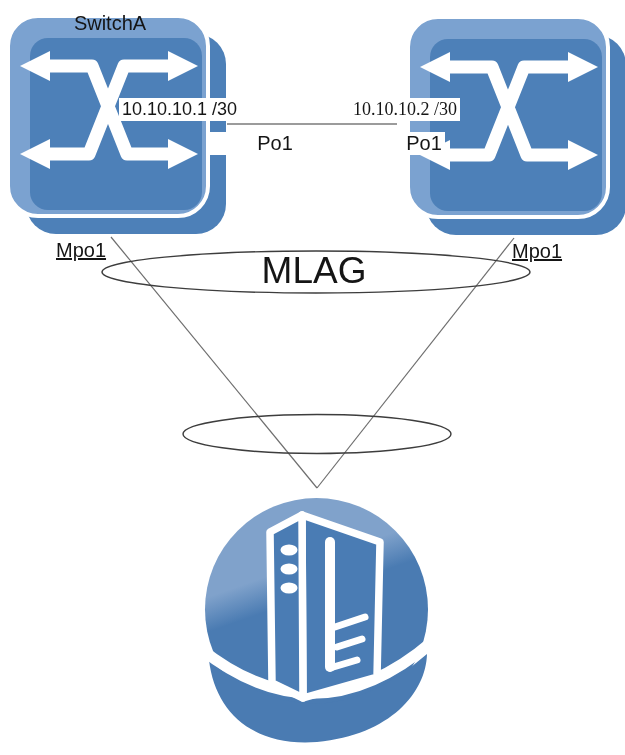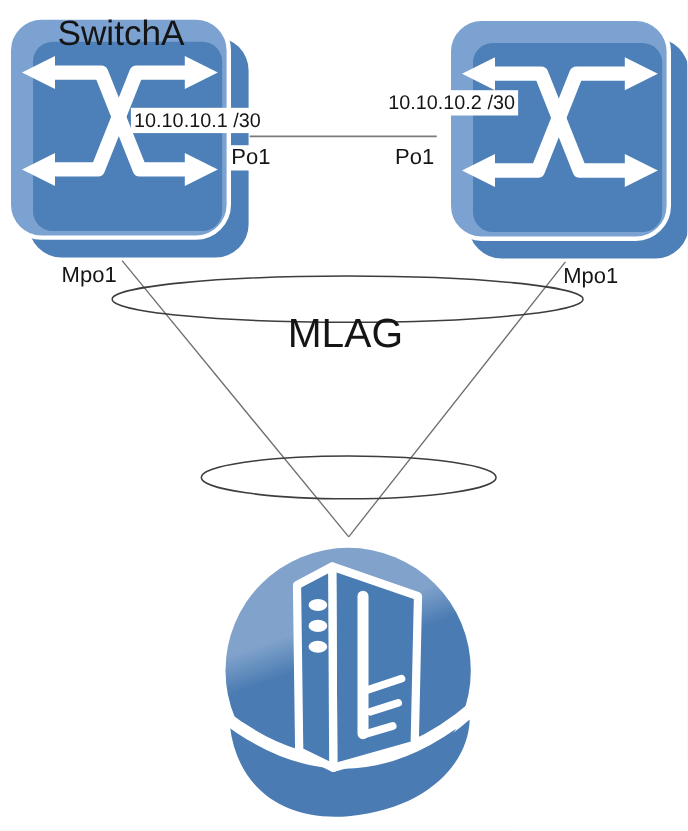--- a/index.html
+++ b/index.html
@@ -10,25 +10,25 @@
   }
   html,body{margin:0;padding:0;}
   body{background:#f4f4f4;}
   #canvas{
     position:relative;width:625px;height:755px;background:var(--white);
     overflow:hidden;font-family:"Liberation Sans",sans-serif;color:var(--text-black);
   }
   .abs{position:absolute;}
   .lbl{position:absolute;line-height:1.15;white-space:nowrap;color:var(--text-black);}
   .ctr{text-align:center;}
-  .node-title{font-size:32px;width:160px;z-index:6;}
+  .node-title{font-size:20px;width:160px;z-index:6;}
   .ipl{font-size:56px;width:150px;z-index:6;letter-spacing:1px;}
   .linklbl{font-size:18px;background:var(--white);padding:1px 3px;z-index:6;}
-  .portlbl{font-size:20px;background:var(--white);width:42px;text-align:center;z-index:6;}
-  .mpolbl{font-size:20px;z-index:6;}
+  .portlbl{font-size:20px;background:var(--white);width:42px;text-align:center;z-index:6;padding-left:47px;}
+  .mpolbl{font-size:20px;z-index:6;text-decoration:underline;}
   .grouplbl{font-size:37px;width:160px;z-index:6;}
   svg{display:block;}
   .z1{z-index:1;} .z2{z-index:2;} .z3{z-index:3;}
   .sw-mid{fill:var(--switch-mid);}
   .sw-light{fill:var(--switch-light);stroke:var(--white);stroke-width:4;}
   .arrow-shaft{fill:none;stroke:var(--white);stroke-width:13;stroke-linejoin:round;}
   .arrow-head{fill:var(--white);}
   .thin-line{stroke:var(--line-gray);stroke-width:1.2;}
   .link-line{stroke:var(--link-gray);stroke-width:1.5;}
   .ring{fill:none;stroke:var(--ellipse-stroke);stroke-width:1.4;}
@@ -99,23 +99,23 @@
       <line x1="140" y1="139" x2="170" y2="129" class="vent"></line>
       <line x1="142" y1="159" x2="167" y2="151" class="vent"></line>
       <line x1="135" y1="180" x2="162" y2="172" class="vent"></line>
     </g>
   </svg>
 
   <div class="lbl node-title ctr" style="left:30px;top:12px;">SwitchA</div>
 
 
   <div class="lbl linklbl" style="right:385px;top:98px;text-align:right;">10.10.10.1 /30</div>
-  <div class="lbl linklbl" style="left:350px;top:82px;">10.10.10.2 /30</div>
+  <div class="lbl linklbl" style="left:350px;top:98px;font-family:Liberation Serif, serif;">10.10.10.2 /30</div>
 
   <div class="lbl portlbl" style="left:207px;top:132px;">Po1</div>
   <div class="lbl portlbl" style="left:356px;top:132px;">Po1</div>
 
   <div class="lbl mpolbl" style="left:56px;top:239px;">Mpo1</div>
   <div class="lbl mpolbl" style="left:512px;top:240px;">Mpo1</div>
 
-  <div class="lbl grouplbl ctr" style="left:234px;top:250px;margin-top:32px;">MLAG</div>
+  <div class="lbl grouplbl ctr" style="left:234px;top:250px;">MLAG</div>
 
 </div>
 
 </body></html>

